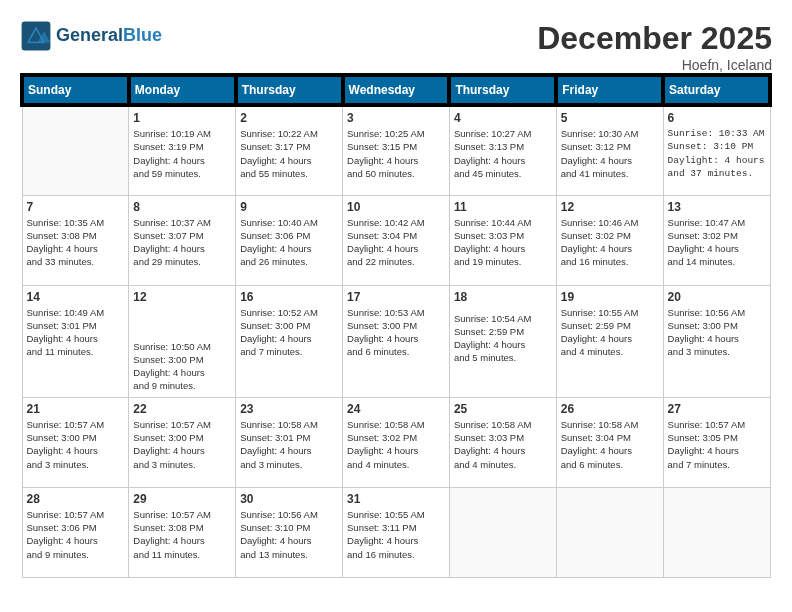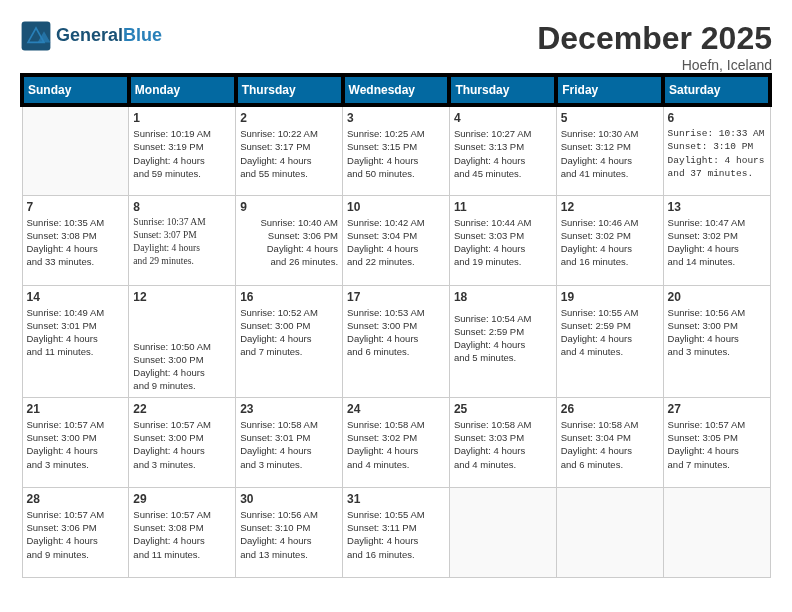--- a/index.html
+++ b/index.html
@@ -161,28 +161,28 @@
       <tr>
         <td>
           <span class="day-num">7</span>
           <div class="cell-info" style="white-space: pre-line;">Sunrise: 10:35 AM
 Sunset: 3:08 PM
 Daylight: 4 hours
 and 33 minutes.</div>
         </td>
         <td>
           <span class="day-num">8</span>
-          <div class="cell-info" style="white-space: pre-line; font-family: Liberation Serif, serif;">Sunrise: 10:37 AM
+          <div class="cell-info" style="white-space: pre-line;">Sunrise: 10:37 AM
 Sunset: 3:07 PM
 Daylight: 4 hours
 and 29 minutes.</div>
         </td>
         <td>
           <span class="day-num">9</span>
-          <div class="cell-info" style="white-space: pre-line; text-align: right;">Sunrise: 10:40 AM
+          <div class="cell-info" style="white-space: pre-line;">Sunrise: 10:40 AM
 Sunset: 3:06 PM
 Daylight: 4 hours
 and 26 minutes.</div>
         </td>
         <td>
           <span class="day-num">10</span>
           <div class="cell-info" style="white-space: pre-line;">Sunrise: 10:42 AM
 Sunset: 3:04 PM
 Daylight: 4 hours
 and 22 minutes.</div>

